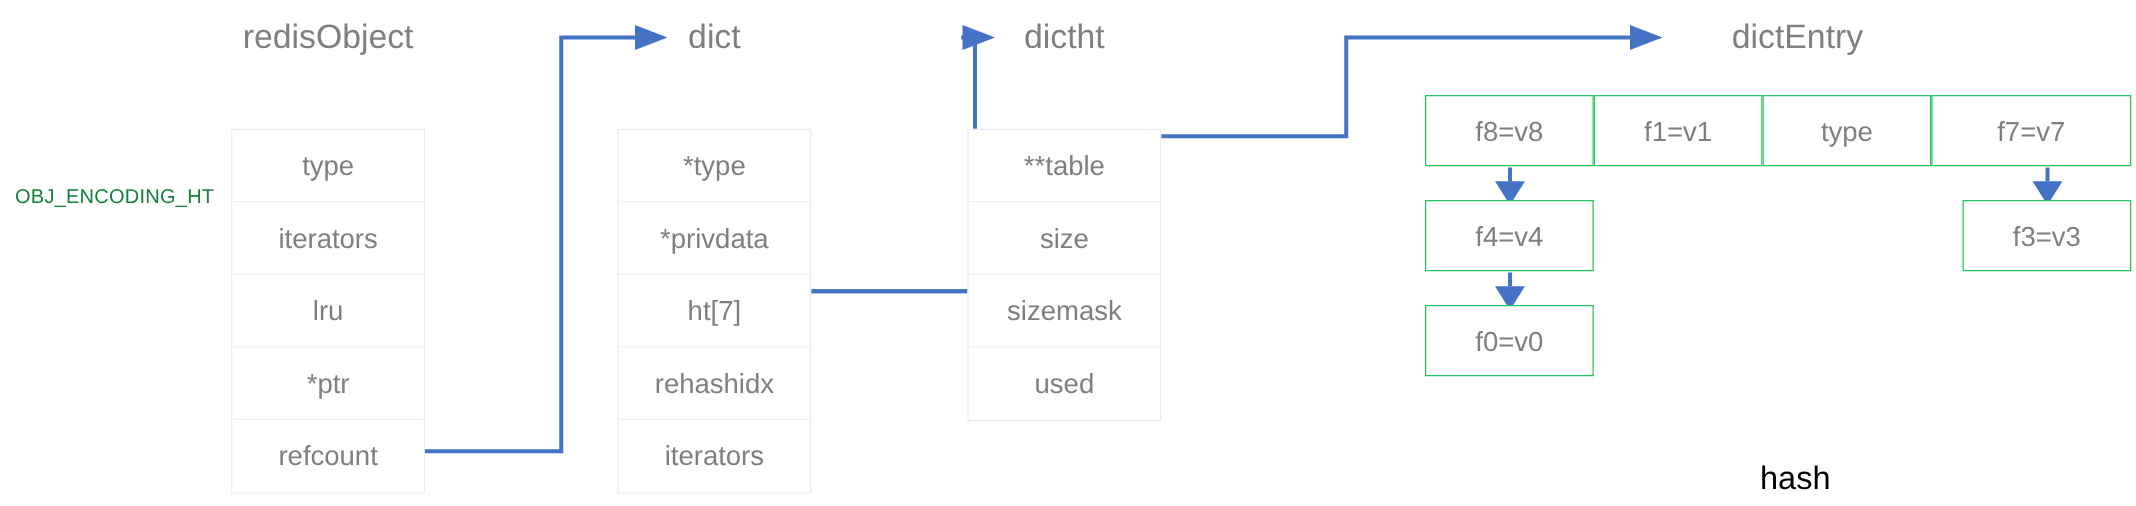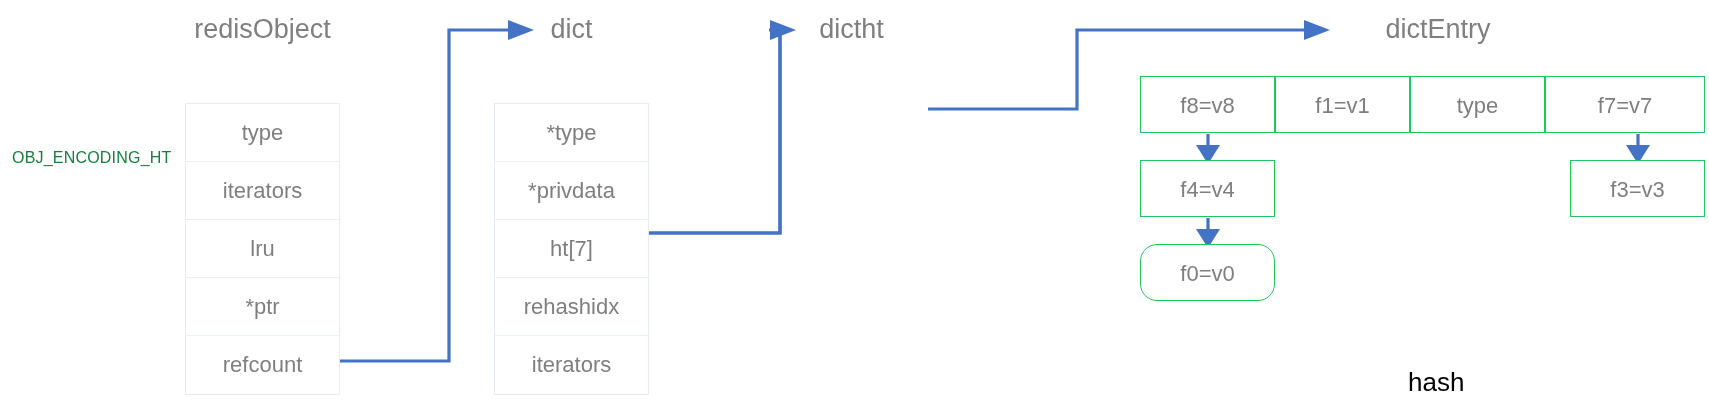--- a/index.html
+++ b/index.html
@@ -139,26 +139,32 @@
   <div class="struct-title" style="left:494px;top:16px;width:155px;">dict</div>
   <div class="struct" style="left:494px;top:71px;width:155px;">
     <div class="cell">*type</div>
     <div class="cell">*privdata</div>
     <div class="cell">ht[7]</div>
     <div class="cell">rehashidx</div>
     <div class="cell">iterators</div>
   </div>
 
   <div class="struct-title" style="left:774px;top:16px;width:155px;">dictht</div>
+  <div class="struct" style="left:774px;top:71px;width:155px;">
+    <div class="cell">**table</div>
+    <div class="cell">size</div>
+    <div class="cell">sizemask</div>
+    <div class="cell">used</div>
+  </div>
 
   <div class="struct-title" style="left:1348px;top:16px;width:180px;">dictEntry</div>
 
   <div class="bucket" style="left:1140px;top:76px;width:135px;">f8=v8</div>
   <div class="bucket" style="left:1140px;top:160px;width:135px;">f4=v4</div>
-  <div class="bucket" style="left:1140px;top:244px;width:135px;border-radius:17px;">f0=v0</div>
+  <div class="bucket" style="left:1140px;top:244px;width:135px;">f0=v0</div>
 
   <div class="bucket" style="left:1275px;top:76px;width:135px;">f1=v1</div>
 
   <div class="bucket" style="left:1410px;top:76px;width:135px;">type</div>
 
   <div class="bucket" style="left:1545px;top:76px;width:160px;">f7=v7</div>
   <div class="bucket" style="left:1570px;top:160px;width:135px;">f3=v3</div>
 
   <div class="caption" style="left:1408px;top:355px;">hash</div>
 

